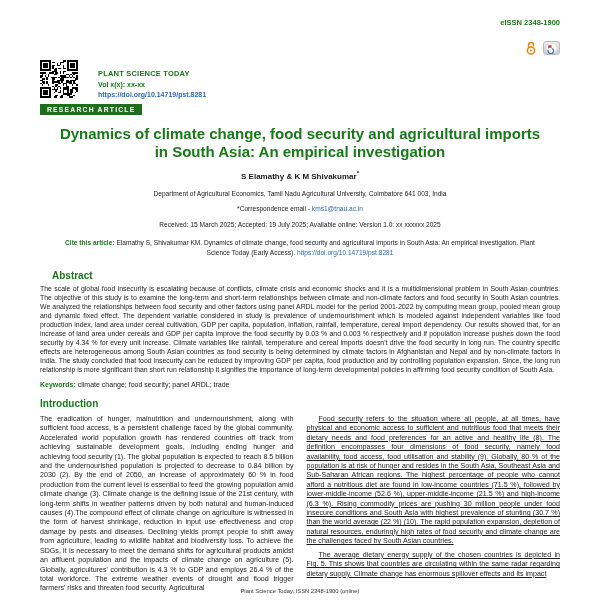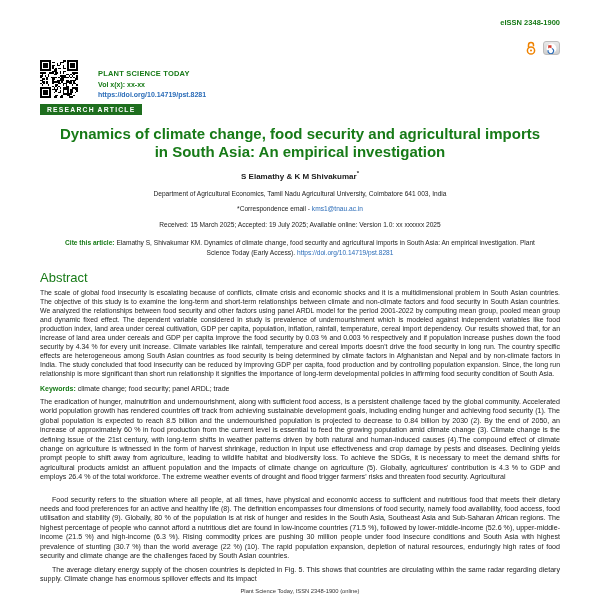--- a/index.html
+++ b/index.html
@@ -43,31 +43,31 @@
   .authors sup { font-size: 6px; }
   .affiliation { text-align: center; margin-top: 9px; font-size: 6.6px; color: #222; }
   .correspondence { text-align: center; margin-top: 8px; font-size: 6.6px; }
   .correspondence .email { color: #2b6cb8; cursor: pointer; }
   .dates { text-align: center; margin-top: 9px; font-size: 6.6px; }
   .cite { margin: 10px auto 0 auto; max-width: 474px; text-align: center; font-size: 6.6px; line-height: 1.45; }
   .cite .cite-label { color: #177a17; font-weight: bold; }
   .cite .cite-link { color: #2b6cb8; cursor: pointer; }
 
   
-  .section-heading { color: #177a17; font-weight: normal; font-size: 13px; margin-top: 13px; }
+  .section-heading { color: #177a17; font-weight: bold; font-size: 10px; margin-top: 13px; margin-left: 12px; }
   .abstract-text { margin-top: 4px; font-size: 6.9px; line-height: 1.3; text-align: justify; }
   .keywords { margin-top: 6px; font-size: 7px; }
   .keywords .kw-label { color: #177a17; font-weight: bold; }
 
   
   .intro-heading { color: #177a17; font-weight: bold; font-size: 10px; margin-top: 10px; }
-  .columns { display: flex; gap: 13px; margin-top: 6px; flex-direction: column; }
+  .columns { display: flex; gap: 13px; margin-top: 6px; }
   .col { flex: 1 1 0; font-size: 7.1px; line-height: 1.33; text-align: justify; }
   .col p + p { margin-top: 4px; }
-  .col p.indent { text-indent: 12px; }
+  .col p.indent { text-indent: 12px; text-decoration: underline; }
 
   
   .footer {
     position: absolute; bottom: 6px; left: 0; width: 100%;
     text-align: center; font-size: 5.8px; color: #333;
   }
 </style>
 </head>
 <body>
 
@@ -329,20 +329,21 @@
 
   <div class="dates">Received: 15 March 2025; Accepted: 19 July 2025; Available online: Version 1.0: xx xxxxxx 2025</div>
 
   <div class="cite"><span class="cite-label">Cite this article: </span><span>Elamathy S, Shivakumar KM. Dynamics of climate change, food security and agricultural imports in South Asia: An empirical investigation. Plant Science Today (Early Access). </span><span class="cite-link">https://doi.org/10.14719/pst.8281</span></div>
 
   <div class="section-heading">Abstract</div>
   <p class="abstract-text">The scale of global food insecurity is escalating because of conflicts, climate crisis and economic shocks and it is a multidimensional problem in South Asian countries. The objective of this study is to examine the long-term and short-term relationships between climate and non-climate factors and food security in South Asian countries. We analyzed the relationships between food security and other factors using panel ARDL model for the period 2001-2022 by computing mean group, pooled mean group and dynamic fixed effect. The dependent variable considered in study is prevalence of undernourishment which is modeled against independent variables like food production index, land area under cereal cultivation, GDP per capita, population, inflation, rainfall, temperature, cereal import dependency. Our results showed that, for an increase of land area under cereals and GDP per capita improve the food security by 0.03 % and 0.003 % respectively and if population increase pushes down the food security by 4.34 % for every unit increase. Climate variables like rainfall, temperature and cereal imports doesn't drive the food security in long run. The country specific effects are heterogeneous among South Asian countries as food security is being determined by climate factors in Afghanistan and Nepal and by non-climate factors in India. The study concluded that food insecurity can be reduced by improving GDP per capita, food production and by controlling population expansion. Since, the long run relationship is more significant than short run relationship it signifies the importance of long-term developmental policies in affirming food security condition of South Asia.</p>
 
   <div class="keywords"><span class="kw-label">Keywords: </span><span>climate change; food security; panel ARDL; trade</span></div>
 
+  <div class="intro-heading">Introduction</div>
 
   <div class="columns">
     <div class="col">
       <p>The eradication of hunger, malnutrition and undernourishment, along with sufficient food access, is a persistent challenge faced by the global community. Accelerated world population growth has rendered countries off track from achieving sustainable development goals, including ending hunger and achieving food security (1). The global population is expected to reach 8.5 billion and the undernourished population is projected to decrease to 0.84 billion by 2030 (2). By the end of 2050, an increase of approximately 60 % in food production from the current level is essential to feed the growing population amid climate change (3). Climate change is the defining issue of the 21st century, with long-term shifts in weather patterns driven by both natural and human-induced causes (4).The compound effect of climate change on agriculture is witnessed in the form of harvest shrinkage, reduction in input use effectiveness and crop damage by pests and diseases. Declining yields prompt people to shift away from agriculture, leading to wildlife habitat and biodiversity loss. To achieve the SDGs, it is necessary to meet the demand shifts for agricultural products amidst an affluent population and the impacts of climate change on agriculture (5). Globally, agricultures' contribution is 4.3 % to GDP and employs 26.4 % of the total workforce. The extreme weather events of drought and flood trigger farmers' risks and threaten food security. Agricultural</p>
     </div>
     <div class="col">
       <p class="indent">Food security refers to the situation where all people, at all times, have physical and economic access to sufficient and nutritious food that meets their dietary needs and food preferences for an active and healthy life (8). The definition encompasses four dimensions of food security, namely food availability, food access, food utilisation and stability (9). Globally, 80 % of the population is at risk of hunger and resides in the South Asia, Southeast Asia and Sub-Saharan African regions. The highest percentage of people who cannot afford a nutritious diet are found in low-income countries (71.5 %), followed by lower-middle-income (52.6 %), upper-middle-income (21.5 %) and high-income (6.3 %). Rising commodity prices are pushing 30 million people under food insecure conditions and South Asia with highest prevalence of stunting (30.7 %) than the world average (22 %) (10). The rapid population expansion, depletion of natural resources, enduringly high rates of food security and climate change are the challenges faced by South Asian countries.</p>
       <p class="indent">The average dietary energy supply of the chosen countries is depicted in Fig. 5. This shows that countries are circulating within the same radar regarding dietary supply. Climate change has enormous spillover effects and its impact</p>
     </div>
   </div>

